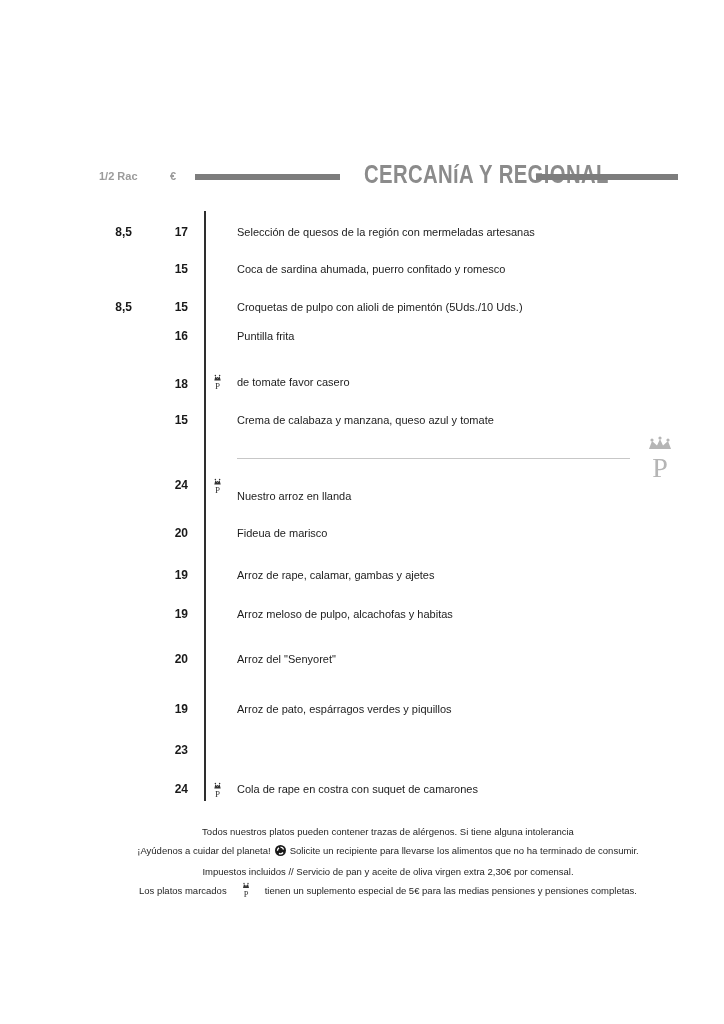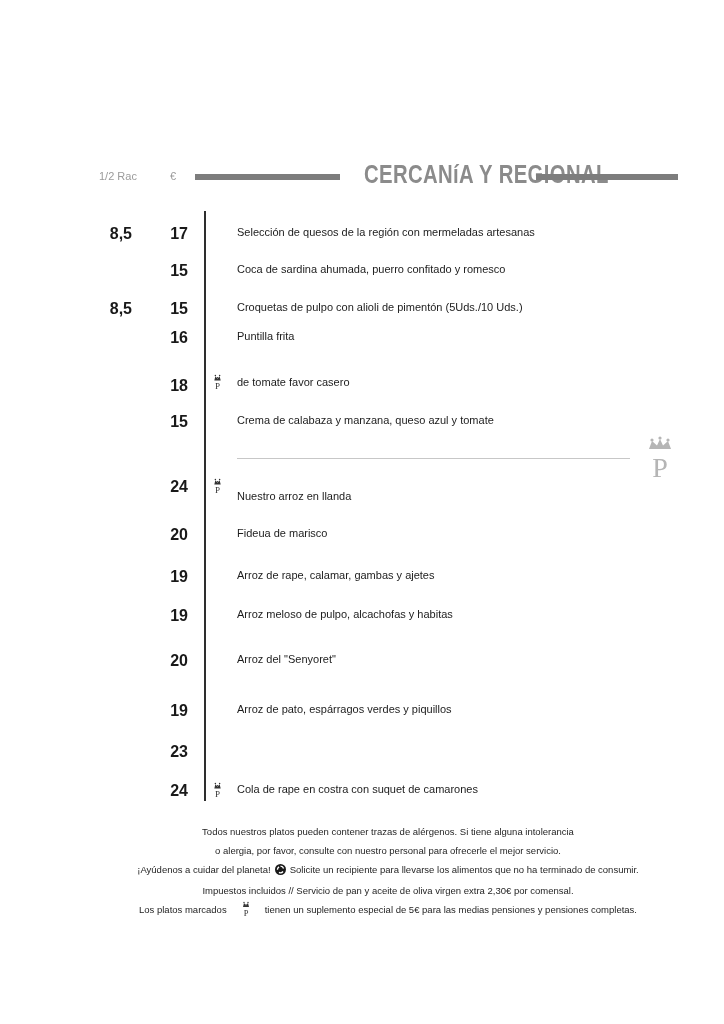--- a/index.html
+++ b/index.html
@@ -8,21 +8,21 @@
     width:724px; height:1024px;
     background:#ffffff;
     font-family:"Liberation Sans", sans-serif;
     color:#1f1f1f;
     overflow:hidden;
   }
 
   
   .col-label {
     position:absolute; top:170px;
-    font-size:11px; font-weight:400; color:#9b9b9b;
+    font-size:11px; font-weight:700; color:#9b9b9b;
   }
   .lbl-half { left:99px; width:48px; }
   .lbl-eur  { left:153px; width:40px; text-align:center; }
   .hbar { position:absolute; top:174px; height:6px; background:#7d7d7d; }
   .hbar-left  { left:195px; width:145px; }
   .hbar-right { left:536px; width:142px; }
   .page-title {
     position:absolute; left:342px; top:159px; width:200px;
     text-align:center;
     font-size:26px; font-weight:700; color:#8b8b8b;
@@ -31,21 +31,21 @@
   }
 
   
   .vrule {
     position:absolute; left:204px; top:211px;
     width:2px; height:590px; background:#2e2e2e;
   }
   .row { position:absolute; left:0; width:724px; height:22px; }
   .half, .price {
     position:absolute; top:0;
-    font-size:16px; font-weight:700; color:#191919;
+    font-size:12px; font-weight:700; color:#191919;
     text-align:right;
   }
   .half  { left:92px;  width:40px; }
   .price { left:148px; width:40px; }
   .pmark { position:absolute; left:212px; top:0; width:12px; height:17px; }
   .dish {
     position:absolute; left:237px; top:1px;
     font-size:11px; color:#1c1c1c; white-space:nowrap;
   }
   .dish .line2 { display:block; margin-top:8px; }
@@ -183,21 +183,20 @@
           <circle cx="14" cy="3" r="1.4" fill="#333"></circle>
           <circle cx="10" cy="7" r="1.2" fill="#333"></circle>
         <text x="10" y="29" font-size="17" text-anchor="middle" fill="#333" font-family="Liberation Serif, serif">P</text>
       </svg>
     </span>
     <span class="dish">Cola de rape en costra con suquet de camarones</span>
   </div>
 
   <div class="footer">
     <span class="fline">Todos nuestros platos pueden contener trazas de alérgenos.  Si tiene alguna intolerancia</span>
-    <span class="fline">o alergia, por favor, consulte con nuestro personal para ofrecerle el mejor servicio.</span>
     <span class="fline">
       <span>¡Ayúdenos a cuidar del planeta!</span><span class="inline-ico"><svg width="11" height="11" viewBox="0 0 20 20">
             <circle cx="10" cy="10" r="10" fill="#1a1a1a"></circle>
             <g stroke="#ffffff" stroke-width="2.4" fill="none">
               <path d="M10 4 A6 6 0 0 1 15.6 8.2"></path>
               <path d="M14.6 13.6 A6 6 0 0 1 7.2 15.2"></path>
               <path d="M4.4 10.6 A6 6 0 0 1 7.4 5.2"></path>
             </g>
           </svg></span><span>Solicite un recipiente para llevarse los alimentos que no ha terminado de consumir.</span>
     </span>

